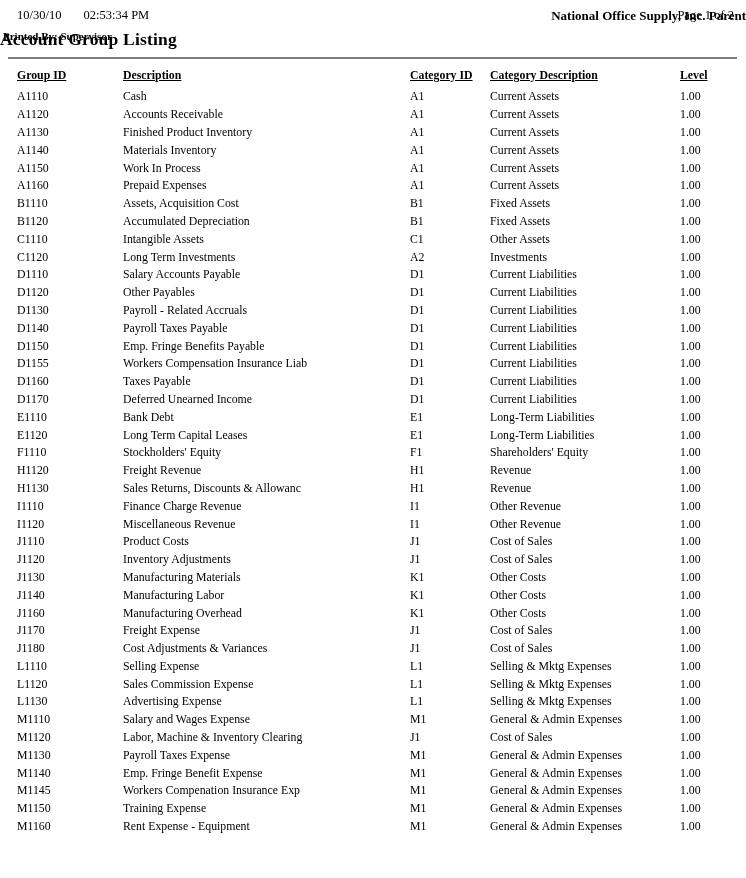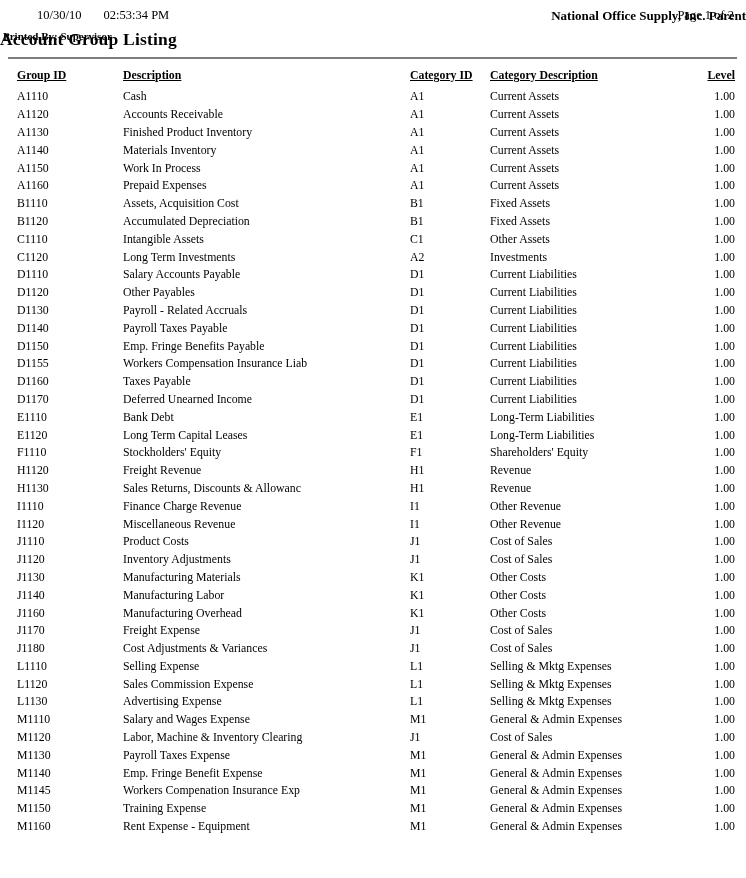--- a/index.html
+++ b/index.html
@@ -8,21 +8,21 @@
     background:#ffffff;
     color:#000000;
     font-family:"Liberation Serif","DejaVu Serif",serif;
     overflow:hidden;
   }
   .page { position:relative; width:746px; height:878px; background:#fff; }
 
   
   .report-header { position:relative; height:57px; }
   .hdr-left { position:absolute; left:17px; top:8px; font-size:12.5px; white-space:nowrap; }
-  .hdr-date { display:inline-block;margin-left:20px; }
+  .hdr-date { display:inline-block; }
   .hdr-time { display:inline-block; margin-left:19px; }
   .hdr-printedby { position:absolute; left:3px; top:30px; font-size:11px; white-space:nowrap;font-weight:bold; }
   .hdr-company {
     position:absolute; left:0; top:8px; width:100%;
     text-align:right; font-weight:bold; font-size:13px;
   }
   .hdr-title {
     position:absolute; left:0; top:29px; width:100%;
     font-weight:bold; font-size:17.5px; letter-spacing:0.2px;
   }
@@ -47,21 +47,21 @@
   col.c-level    { width:66px;  }
 
   th, td {
     text-align:left; vertical-align:bottom;
     font-weight:normal; white-space:nowrap; overflow:hidden;
     padding:0;
   }
   th { font-weight:bold; padding-bottom:5px; height:22px; }
   th span { text-decoration:underline; }
   td:first-child, th:first-child { padding-left:17px; }
-  th.level, td.level { text-align:right; padding-right:11px; }
+  th.level, td.level { padding-right:11px; }
   tbody tr { height:17.8px; }
   tbody td { vertical-align:middle; }
 </style>
 </head>
 <body>
 
 <div class="page">
 
   <div class="report-header">
     <div class="hdr-left">

